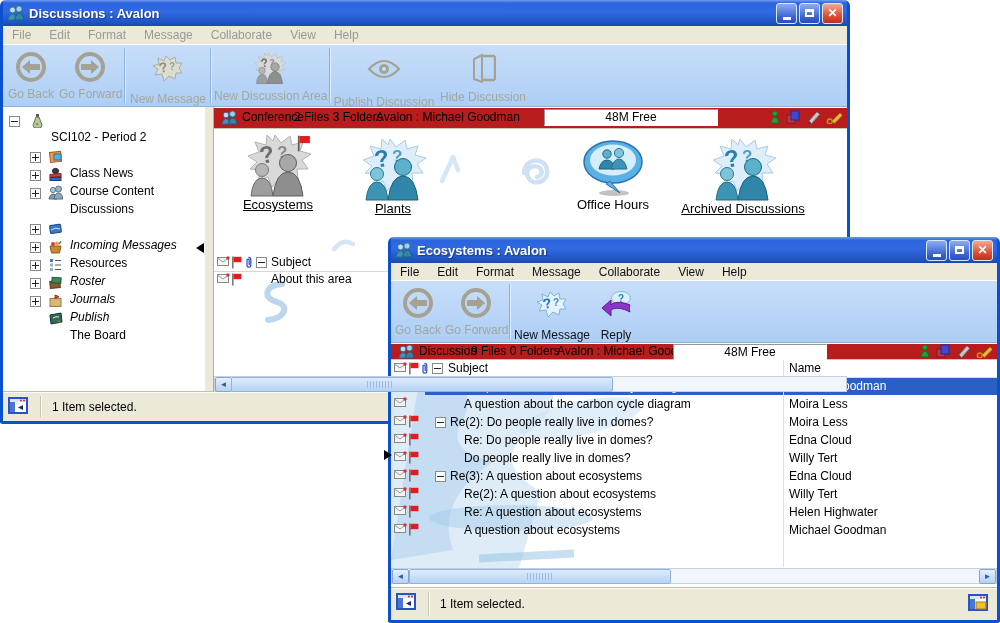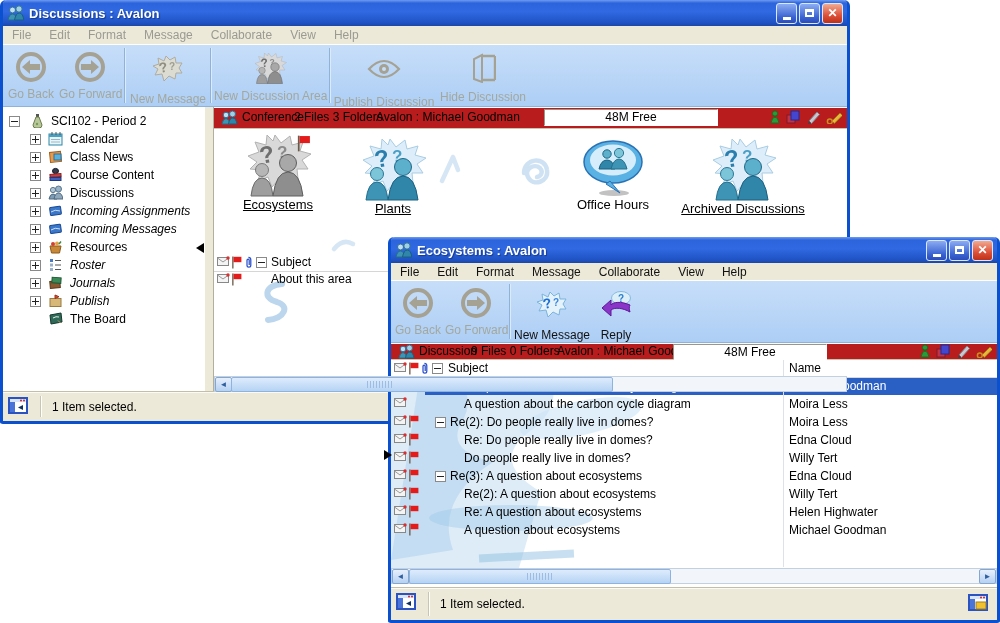--- a/index.html
+++ b/index.html
@@ -33,21 +33,21 @@
   .tbtn.dim .tlabel{color:#a3a89e;}
   .tbtn.lit .tlabel{color:#111;}
   .tsep{position:absolute;top:3px;bottom:3px;width:1px;background:#8fb2da;box-shadow:1px 0 0 #dcebfb;}
   .ico34 svg{width:34px;height:32px;}
   .sidebar{position:absolute;background:#fff;border-right:1px solid #c6c2b4;}
   .trow{position:absolute;left:0;right:0;height:18px;line-height:18px;white-space:nowrap;}
   .pm{position:absolute;width:9px;height:9px;top:4px;background:#fff;border:1px solid #8a8a8a;box-sizing:content-box;}
   .pm::before{content:"";position:absolute;left:1px;right:1px;top:4px;height:1px;background:#222;}
   .pm.plus::after{content:"";position:absolute;top:1px;bottom:1px;left:4px;width:1px;background:#222;}
   .ticon{position:absolute;top:1px;width:15px;height:15px;}
-  .tlbl{position:absolute;top:0;}
+  .tlbl{position:absolute;top:16px;}
   .it{font-style:italic;}
   .splitter{position:absolute;background:#ece9d8;}
   .rightpane{position:absolute;background:#fff;border-left:1px solid #b2aea0;}
   .infobar{position:absolute;left:0;right:0;background:#b91c1c;border-bottom:1px solid #c9c5b1;
     box-shadow:inset 0 1px 0 #fbfaf4;box-sizing:border-box;white-space:nowrap;}
   .ib{position:absolute;top:3px;}
   .freebox{position:absolute;top:2px;height:15px;line-height:15px;background:#fff;text-align:center;
     border:1px solid;border-color:#9a968a #fff #fff #9a968a;}
   .permicons{position:absolute;right:5px;top:3px;display:flex;gap:6px;align-items:center;}
   .canvas{position:absolute;background:#fff;overflow:hidden;}
@@ -172,30 +172,20 @@
   <div class="sidebar" style="left:0;top:107px;width:202px;height:285px;">
     <div class="trow" style="top:5px;">
       <span class="pm" style="left:6px;"></span>
       <span class="ticon" style="left:27px;"><svg width="15" height="15" viewBox="0 0 15 15">
             <rect x="6" y="1" width="3" height="3" fill="#555"></rect>
             <path d="M6,4 L3,12 a3,3 0 0 0 3,3 h3 a3,3 0 0 0 3,-3 L9,4 z" fill="#b8c89a" stroke="#6a7a4a"></path>
             <circle cx="7" cy="11" r="1.2" fill="#7a9a5a"></circle>
           </svg></span>
       <span class="tlbl" style="left:48px;">SCI102 - Period 2</span>
     </div>
-    <div class="trow" style="top:23px;">
-      <span class="pm plus" style="left:27px;"></span>
-      <span class="ticon" style="left:45px;"><svg width="15" height="15" viewBox="0 0 15 15">
-            <rect x="1" y="3" width="13" height="11" fill="#e8f6fa" stroke="#2f86a6"></rect>
-            <rect x="1" y="3" width="13" height="3" fill="#4aa0c0"></rect>
-            <path d="M3,8.5 h9 M3,11 h9" stroke="#9ab8c8"></path>
-            <path d="M4,1 v3 M8,1 v3 M12,1 v3" stroke="#555"></path>
-          </svg></span>
-      <span class="tlbl" style="left:67px;">Calendar</span>
-    </div>
     <div class="trow" style="top:41px;">
       <span class="pm plus" style="left:27px;"></span>
       <span class="ticon" style="left:45px;"><svg width="15" height="15" viewBox="0 0 15 15">
             <rect x="2" y="3" width="11" height="10" fill="#e89a4a" stroke="#a06020" transform="rotate(-6 7 8)"></rect>
             <rect x="6" y="5" width="7" height="6" fill="#5ab0d8" stroke="#2a70a0"></rect>
           </svg></span>
       <span class="tlbl" style="left:67px;">Class News</span>
     </div>
     <div class="trow" style="top:77px;">
       <span class="pm plus" style="left:27px;"></span>
@@ -208,28 +198,20 @@
       <span class="tlbl" style="left:67px;">Discussions</span>
     </div>
     <div class="trow" style="top:59px;">
       <span class="pm plus" style="left:27px;"></span>
       <span class="ticon" style="left:45px;"><svg width="15" height="15" viewBox="0 0 15 15">
             <ellipse cx="7.5" cy="4" rx="3" ry="2.6" fill="#333a4a" stroke="#111a2a"></ellipse>
             <rect x="2" y="7" width="11" height="3" fill="#c84040" stroke="#802020" transform="rotate(-4 7 8)"></rect>
             <rect x="2" y="10.5" width="11" height="3" fill="#3a60c0" stroke="#203880"></rect>
           </svg></span>
       <span class="tlbl" style="left:67px;">Course Content</span>
-    </div>
-    <div class="trow" style="top:95px;">
-      <span class="pm plus" style="left:27px;"></span>
-      <span class="ticon" style="left:45px;"><svg width="15" height="15" viewBox="0 0 15 15">
-            <rect x="2" y="4" width="11" height="8" rx="1" fill="#3a78cc" stroke="#1a4890" transform="rotate(-8 7 8)"></rect>
-            <path d="M3,9 q4,-3 9,-1" stroke="#cfe0f4" fill="none"></path>
-          </svg></span>
-      <span class="tlbl it" style="left:67px;">Incoming Assignments</span>
     </div>
     <div class="trow" style="top:113px;">
       <span class="pm plus" style="left:27px;"></span>
       <span class="ticon" style="left:45px;"><svg width="15" height="15" viewBox="0 0 15 15">
             <rect x="2" y="4" width="11" height="8" rx="1" fill="#3a78cc" stroke="#1a4890" transform="rotate(-8 7 8)"></rect>
             <path d="M3,9 q4,-3 9,-1" stroke="#cfe0f4" fill="none"></path>
           </svg></span>
       <span class="tlbl it" style="left:67px;">Incoming Messages</span>
     </div>
     <div class="trow" style="top:131px;">

